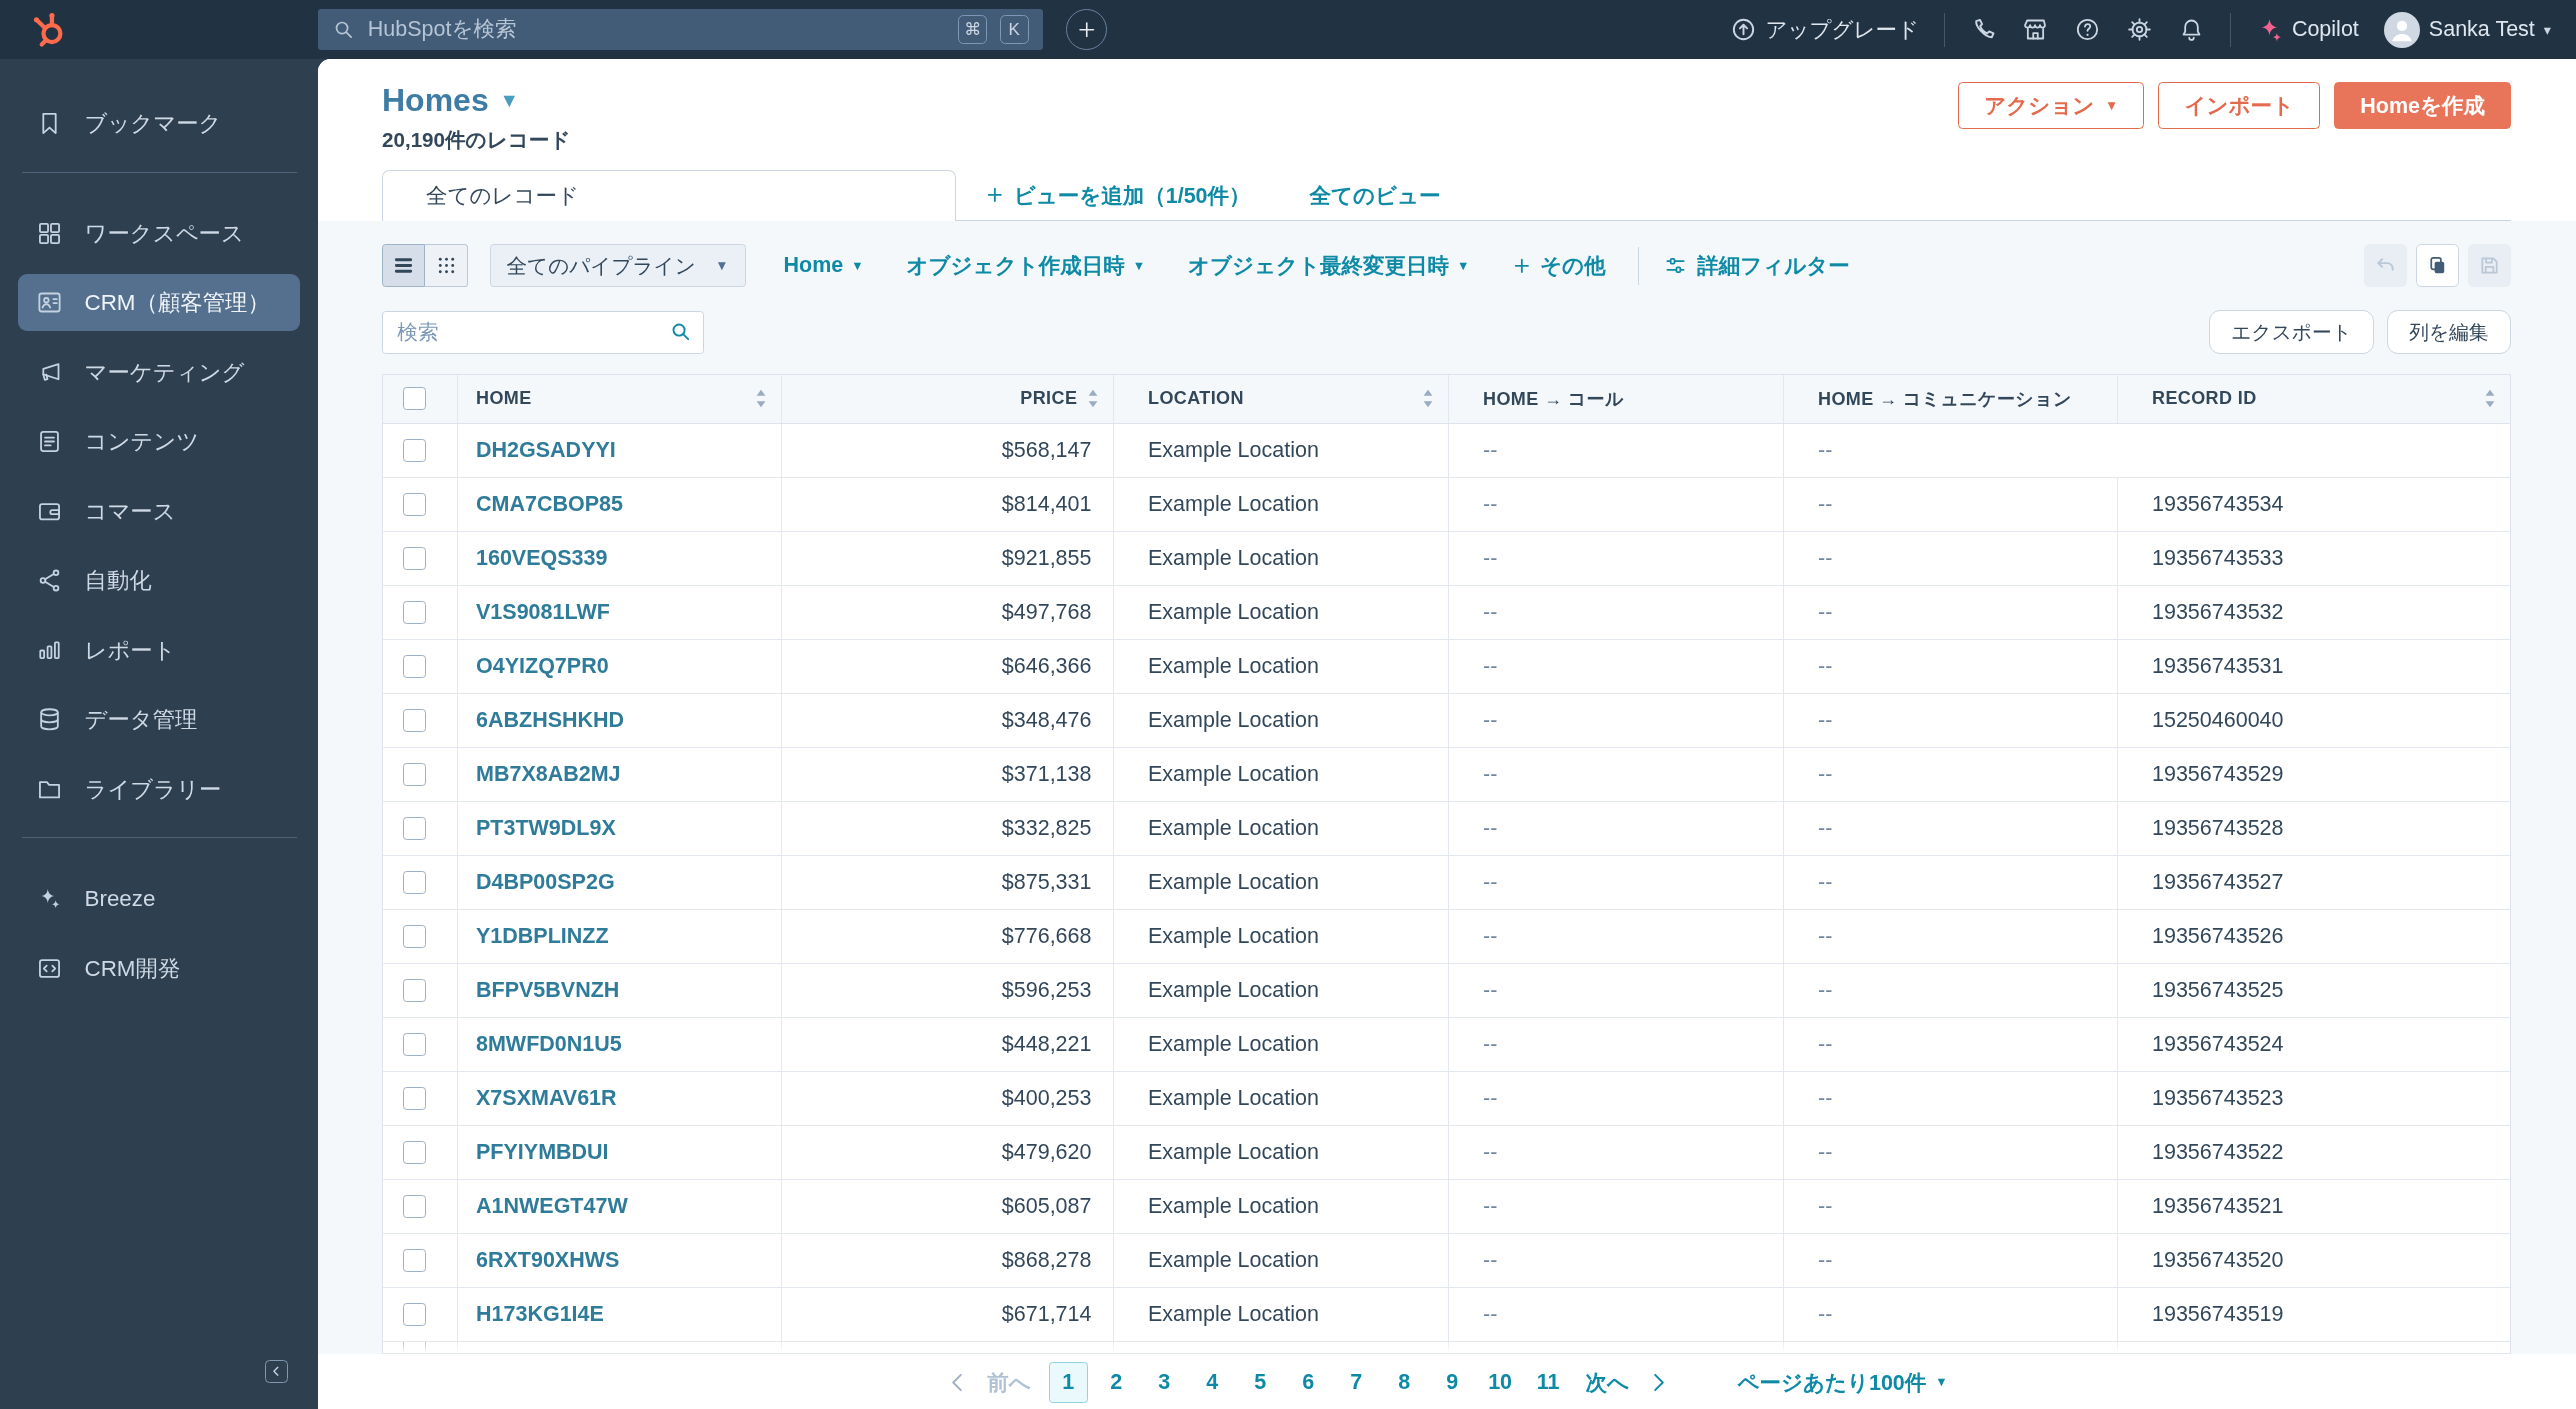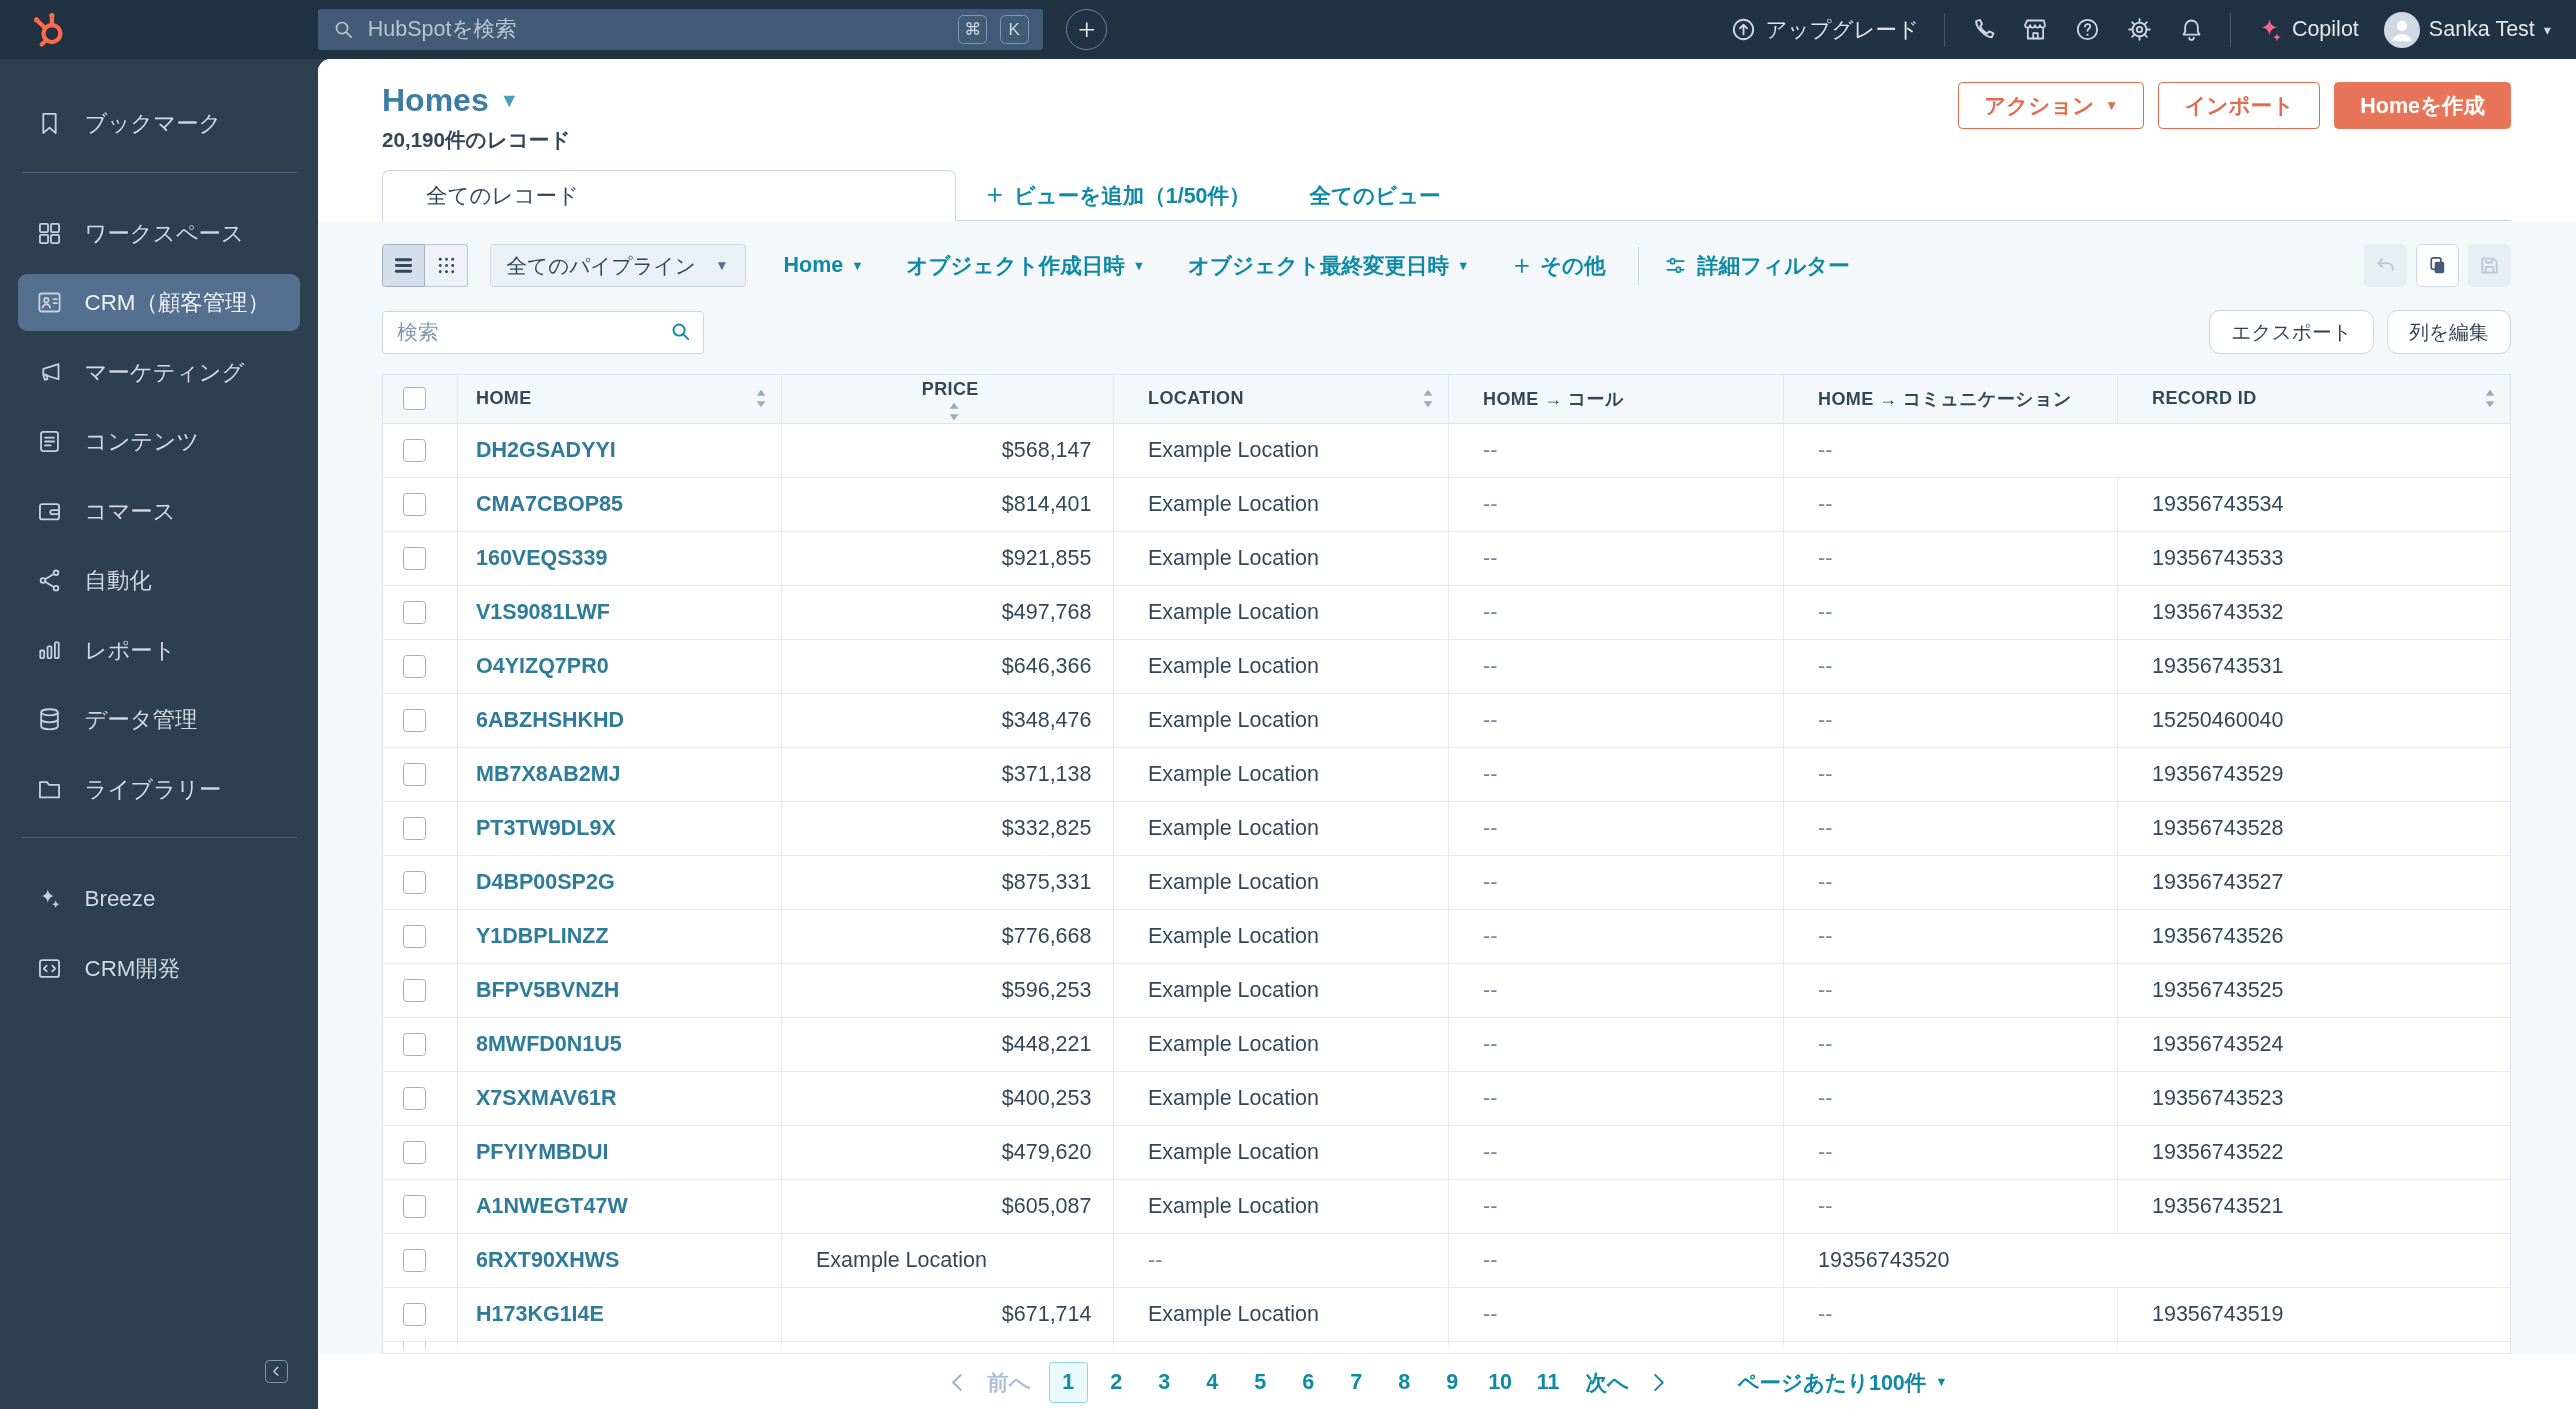--- a/index.html
+++ b/index.html
@@ -103,21 +103,21 @@
 
   
   .table-wrap { margin:19.7px 65px 0 64px; background:#fff;
     border:0.9px solid #dfe3eb; border-bottom:none; }
   .trow { display:grid; grid-template-columns:75px 324px 332px 335px 335px 334px 1fr; }
   .th, .td { border-right:0.9px solid #e3e8ef; display:flex; align-items:center; overflow:hidden; }
   .th:last-child, .td:last-child { border-right:none; }
   .thead { height:49px; background:#f5f8fa; border-bottom:0.9px solid #dfe3eb; }
   .th { font-size:18px; font-weight:700; color:#33475b; letter-spacing:0.4px; padding:0 12.5px 0 18px; }
   .th.pad38, .td.pad38 { padding-left:34px; }
-  .th.right { justify-content:flex-end;flex-direction:column; }
+  .th.right { justify-content:flex-end; }
   .sort { width:16px; height:23px; color:#99acc2; margin-left:auto; flex:none; }
   .th.right .sort { margin-left:7.2px; }
   .tbody-row { height:54px; border-bottom:0.9px solid #e3e8ef; background:#fff; }
   .td { font-size:21.5px; color:#33475b; padding:0 18px; }
   .td.right { justify-content:flex-end; padding-right:21.5px; }
   .td.dim { color:#72879e; }
   .cell-check { justify-content:flex-start; padding-left:19.7px; }
   .checkbox { width:23px; height:23px; border:1.3px solid #9cb0c6; border-radius:3.6px; background:#fff; flex:none; }
   a.rec-link { color:#2e7b9a; font-weight:600; text-decoration:none; }
   .partial-row { height:12.5px; overflow:hidden; position:relative; }
@@ -768,20 +768,21 @@
             <div class="td pad38 dim">--</div>
             <div class="td pad38">19356743521</div>
           </div>
           <div class="trow tbody-row">
             <div class="td cell-check">
               <span class="checkbox"></span>
             </div>
             <div class="td">
               <a class="rec-link">6RXT90XHWS</a>
             </div>
+            <div class="td right">$868,278</div>
             <div class="td pad38">Example Location</div>
             <div class="td pad38 dim">--</div>
             <div class="td pad38 dim">--</div>
             <div class="td pad38">19356743520</div>
           </div>
           <div class="trow tbody-row">
             <div class="td cell-check">
               <span class="checkbox"></span>
             </div>
             <div class="td">

